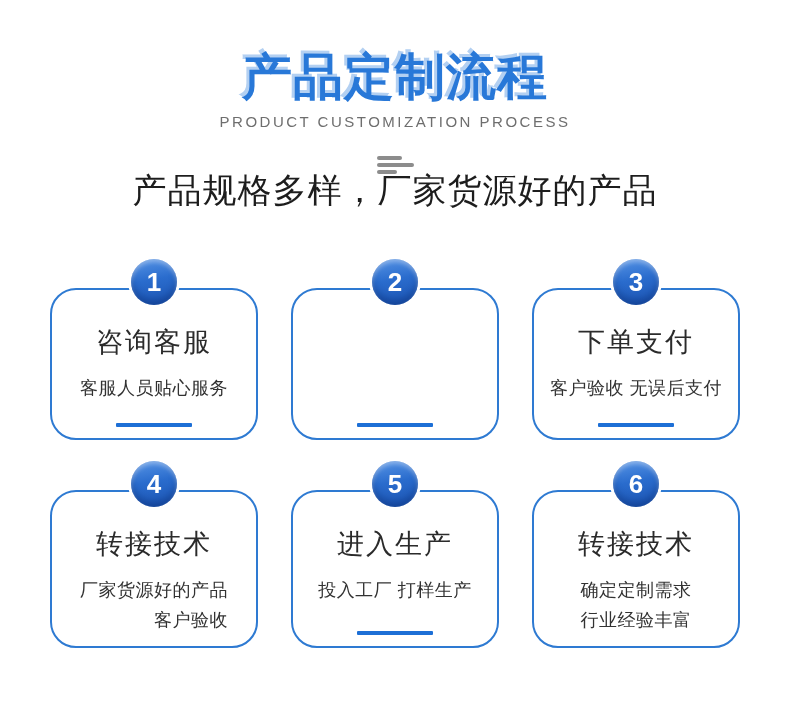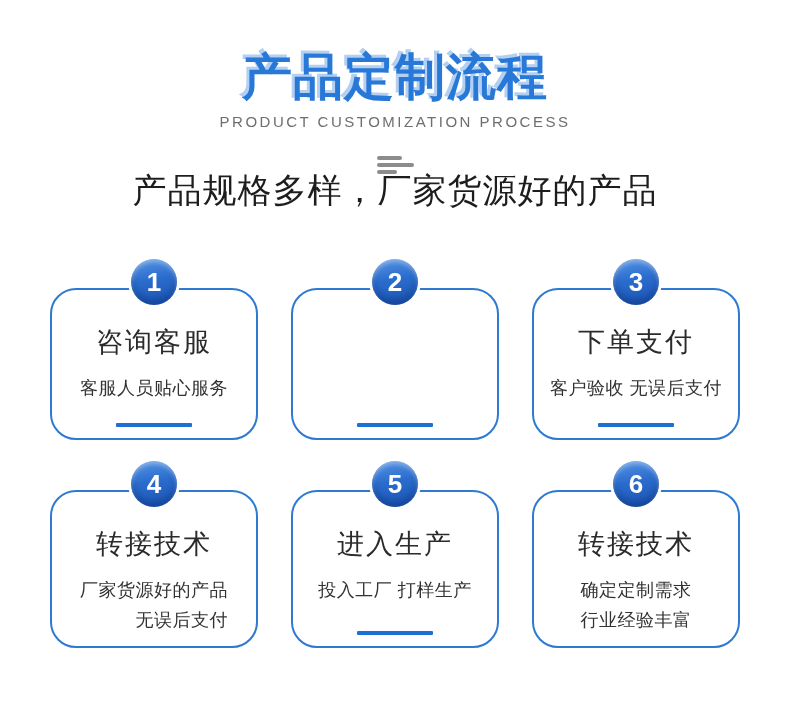--- a/index.html
+++ b/index.html
@@ -157,21 +157,21 @@
 
       </div>
       <div class="step-underline"></div>
     </div>
 
     <div class="step-card">
       <div class="step-badge">4</div>
       <div class="step-title">转接技术</div>
       <div class="step-desc">
         <span>厂家货源好的产品</span>
-        <span>无误后支付</span>
+        <span>客户验收</span>
       </div>
       <div class="step-underline"></div>
     </div>
 
     <div class="step-card">
       <div class="step-badge">5</div>
       <div class="step-title">进入生产</div>
       <div class="step-desc">
         <span>投入工厂 打样生产</span>
 

